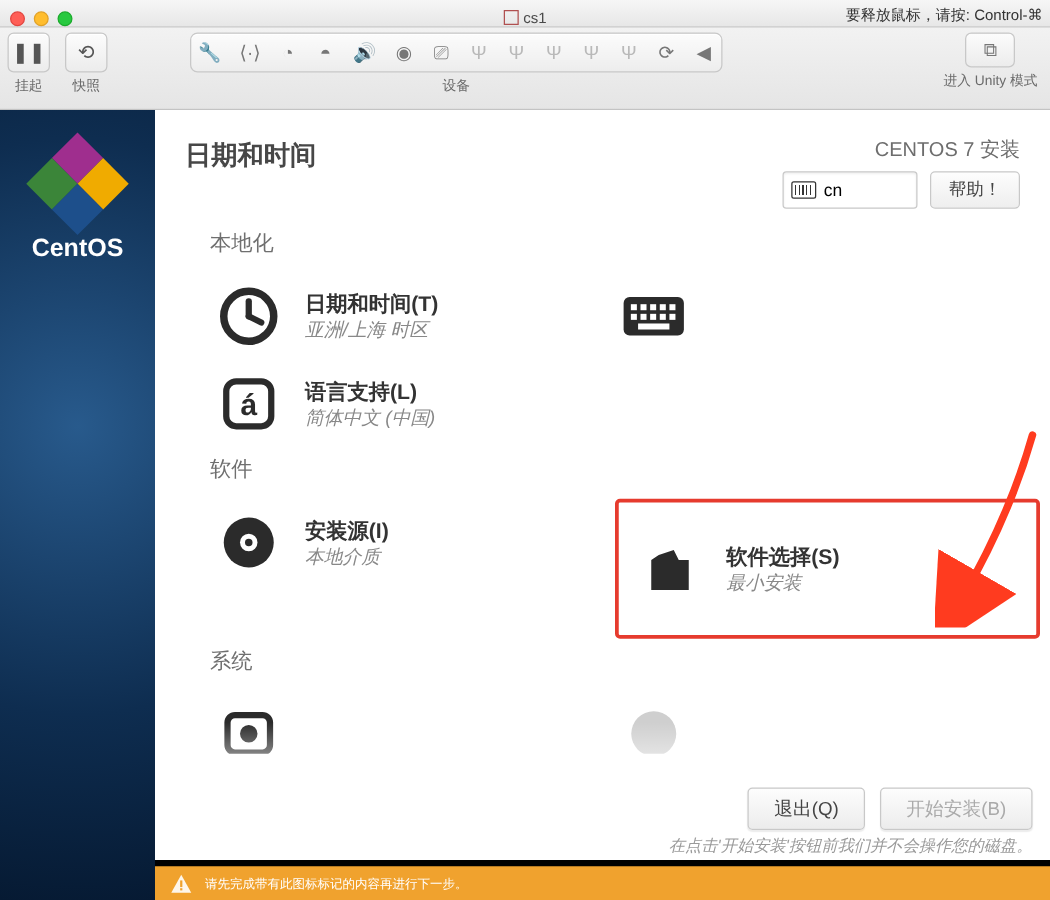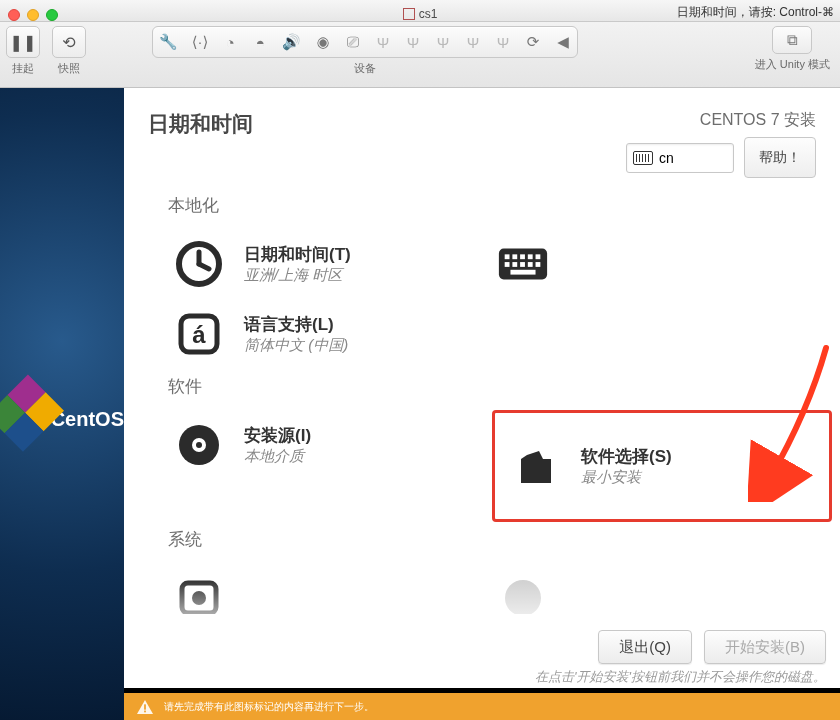--- a/index.html
+++ b/index.html
@@ -78,21 +78,21 @@
     width:40px;height:28px;border:1px solid #c8c8c8;border-radius:5px;
     background:linear-gradient(#fcfcfc,#ececec);
     display:flex;align-items:center;justify-content:center;color:#777;font-size:15px;
   }
 
   
   .work{ display:flex; height:calc(100% - 22px - 66px); }
   .sidebar{
     width:124px;
     background: radial-gradient(circle at 50% 40%, #285a8c 0%, #0e2d50 60%, #061a33 100%);
-    display:flex;flex-direction:row;align-items:center;
+    display:flex;flex-direction:column;align-items:center;
     padding-top:30px;
   }
   .centos-mark{
     width:58px;height:58px;position:relative;margin-bottom:12px;
     transform:rotate(45deg);
   }
   .cm-q{position:absolute;width:50%;height:50%;}
   .cm-q.a{top:0;left:0;background:#9f2e8e;}
   .cm-q.b{top:0;right:0;background:#f0ab00;}
   .cm-q.c{bottom:0;left:0;background:#3b8539;}
@@ -116,21 +116,21 @@
     box-shadow:inset 0 1px 2px rgba(0,0,0,.08);
     font-size:14px;
   }
   .kbd-mini{
     width:20px;height:14px;border:1.5px solid #333;border-radius:2px;
     position:relative;
   }
   .kbd-mini::before{content:"";position:absolute;inset:2px;background:
     repeating-linear-gradient(90deg,#333 0 1px,transparent 1px 3px);}
   .help-btn{
-    height:41px;padding:0 14px;border:1px solid #c8c8c8;border-radius:4px;
+    height:30px;padding:0 14px;border:1px solid #c8c8c8;border-radius:4px;
     background:linear-gradient(#fdfdfd,#eee);font-size:14px;color:#444;
   }
 
   .content{
     padding:4px 24px 0 44px;
     height:430px;
     overflow:hidden;
   }
   .section-label{
     font-size:17px;color:#6f6f6f;margin:6px 0 12px 0;
@@ -203,21 +203,21 @@
 
 <div class="titlebar">
   <div class="traffic">
     <div class="tl-dot dot-close"></div>
     <div class="tl-dot dot-min"></div>
     <div class="tl-dot dot-max"></div>
   </div>
   <div class="title-center">
     <span class="mini-ico"></span><span>cs1</span>
   </div>
-  <div class="title-right">日期和时间，请按: Control-⌘</div>
+  <div class="title-right">要释放鼠标，请按: Control-⌘</div>
 </div>
 
 <div class="mac-toolbar">
   <div class="tb-group">
     <div class="tb-btn">
         <span>❚❚</span>
       </div>
     <div class="tb-cap">挂起</div>
   </div>
   <div class="tb-group">

